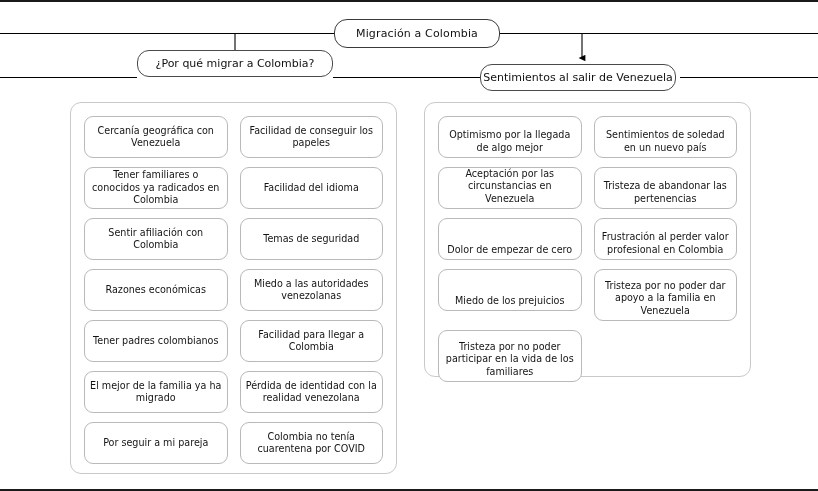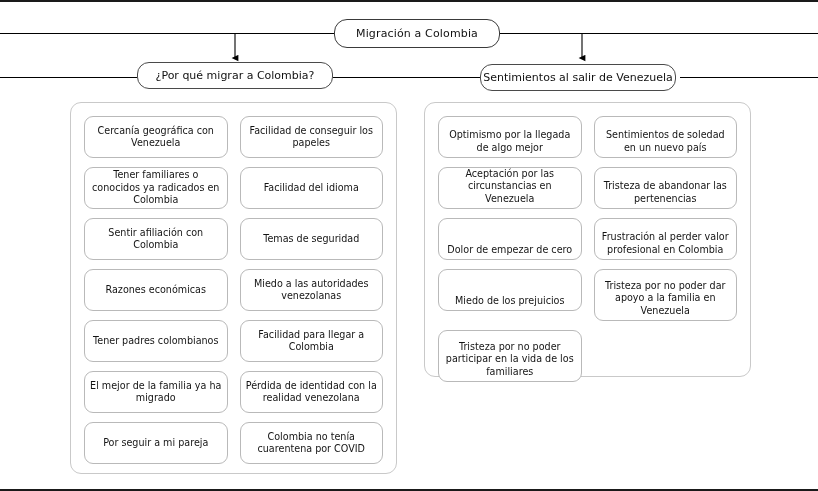--- a/index.html
+++ b/index.html
@@ -65,21 +65,21 @@
     display: flex;
     align-items: center;
     justify-content: center;
     box-sizing: border-box;
   }
   .branch-node span {
     font-size: 11px;
     color: #111111;
     white-space: nowrap;
   }
-  #branch-left  { left: 137px; top: 60px; width: 196px; }
+  #branch-left  { left: 137px; top: 48px; width: 196px; }
   #branch-right { left: 480px; top: 62px; width: 196px; }
 
   
   .group-box {
     position: absolute;
     border: 1px solid #c9c9c9;
     border-radius: 11px;
     background: #ffffff;
     box-sizing: border-box;
   }

